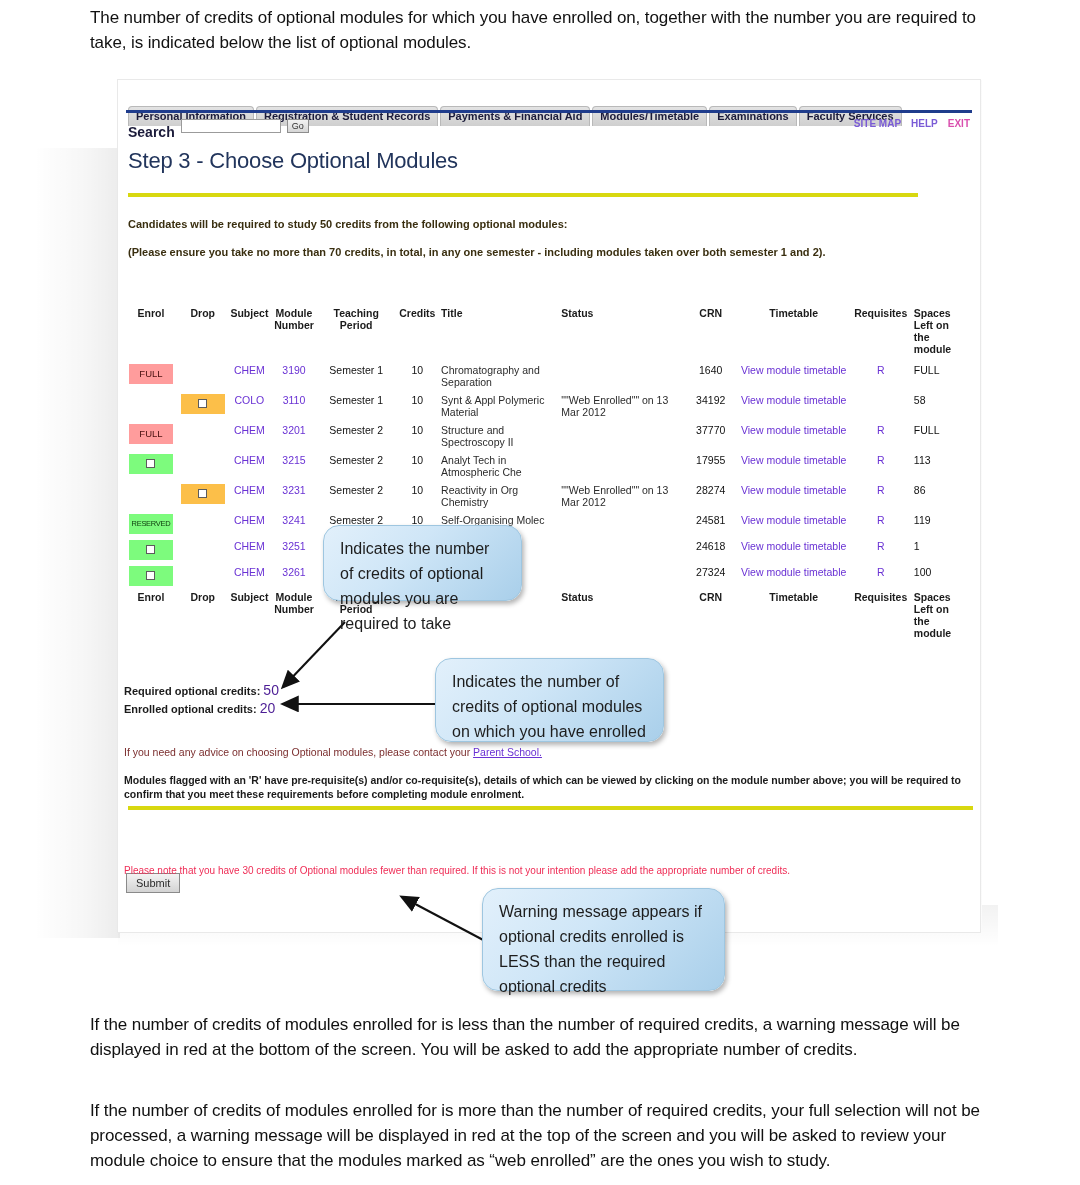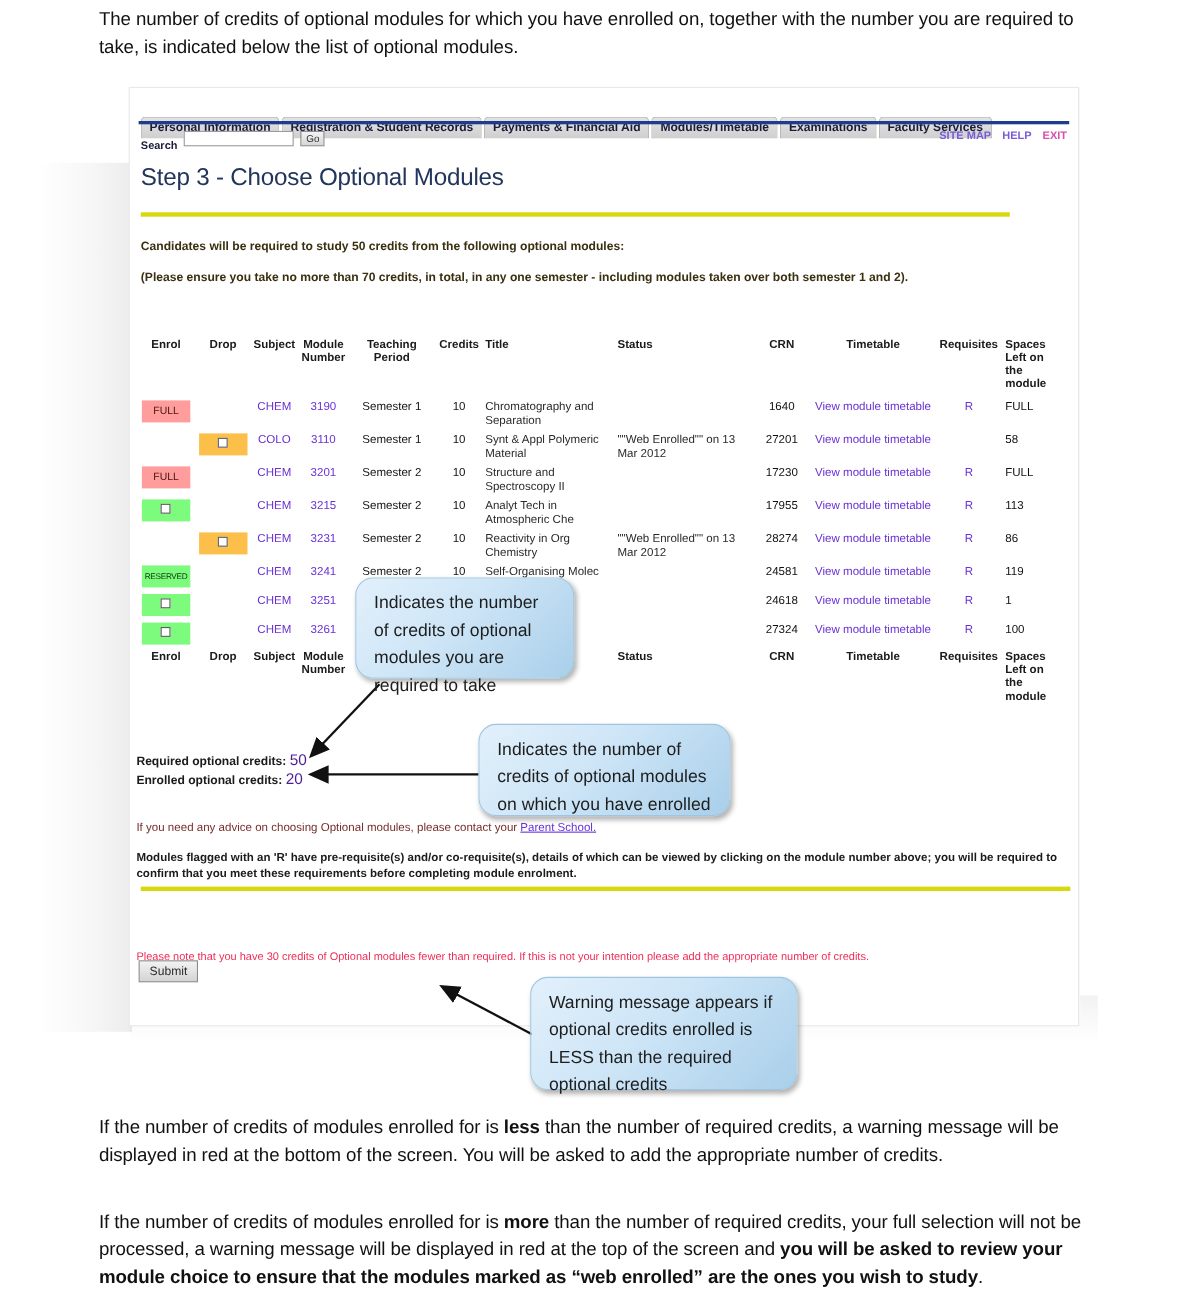--- a/index.html
+++ b/index.html
@@ -16,21 +16,21 @@
   .doc-para {
     position:absolute;
     left:90px; width:912px;
     font-size:17px; line-height:25px;
     color:#111;
     letter-spacing:-0.1px;
   }
   #intro-para { top:5px; }
   #outro-para-1 { top:1012px; }
   #outro-para-2 { top:1098px; }
-  .doc-para b { font-weight:bold; }
+  .doc-para b { font-weight:normal; }
 
   
   #ssnap {
     position:absolute;
     left:118px; top:80px;
     width:862px; height:852px;
     background:#fff;
     box-shadow:0 0 0 1px #e9e9e9;
     overflow:hidden;
   }
@@ -67,21 +67,21 @@
     line-height:13px;
   }
   .blue-rule {
     position:absolute; left:8px; top:30px; width:846px; height:3px;
     background:#1f3c8c;
   }
   .searchbar {
     position:absolute; left:10px; top:37px; height:18px;
     display:flex; align-items:center;
   }
-  .searchbar .lbl { font-size:10px; font-weight:bold; color:#1b1b3a; margin-right:6px;margin-top:12px; }
+  .searchbar .lbl { font-size:14px; font-weight:bold; color:#1b1b3a; margin-right:6px;margin-top:12px; }
   .search-input {
     width:100px; height:14px; border:1px solid #9b9b9b; background:#fff;
     font-size:10px; padding:0 2px;
   }
   .go-btn {
     margin-left:6px; font-size:9px; padding:0 4px; height:14px;
     border:1px solid #8d8d8d; background:linear-gradient(180deg,#f3f3f3,#d6d6d6);
     color:#333; cursor:pointer; line-height:12px;
   }
   .toplinks {
@@ -201,21 +201,21 @@
   .callout {
     position:absolute;
     border-radius:16px;
     background:linear-gradient(135deg,#e2f0fb 0%,#cfe6f7 42%,#a9cfea 100%);
     border:1px solid #9ec6e0;
     box-shadow:2px 3px 5px rgba(0,0,0,0.30);
     color:#1d1d1d;
     font-size:16px; line-height:25px;
     padding:10px 16px;
   }
-  #callout-required { left:323px; top:525px; width:199px; height:92px; }
+  #callout-required { left:323px; top:525px; width:199px; height:76px; }
   #callout-enrolled { left:435px; top:658px; width:229px; height:84px; }
   #callout-warning  { left:482px; top:888px; width:243px; height:103px; }
 
   svg.connector { position:absolute; left:0; top:0; width:1080px; height:1185px; pointer-events:none; }
 </style>
 </head>
 <body>
 
 <div class="doc-para" id="intro-para">The number of credits of optional modules for which you have enrolled on, together with the number you are required to take, is indicated below the list of optional modules.</div>
 
@@ -295,35 +295,35 @@
         </tr>
         <tr>
           <td><span class="cellbox cb-blank"></span></td>
           <td><span class="cellbox cb-orange"><span class="chk"></span></span></td>
           <td class="c-subj"><span class="subj">COLO</span></td>
           <td class="c-mod"><span class="modnum">3110</span></td>
           <td class="c-tp"><span>Semester 1</span></td>
           <td class="c-cr"><span>10</span></td>
           <td class="c-title"><span class="titlecell">Synt &amp; Appl Polymeric Material</span></td>
           <td class="c-status"><span class="statuscell">""Web Enrolled"" on 13 Mar 2012</span></td>
-          <td class="c-crn"><span>27201</span></td>
+          <td class="c-crn"><span>34192</span></td>
           <td class="c-tt"><span class="tt-link">View module timetable</span></td>
           <td class="c-req"></td>
           <td class="c-sp"><span>58</span></td>
         </tr>
         <tr>
           <td><span class="cellbox cb-full">FULL</span></td>
           <td><span class="cellbox cb-blank"></span></td>
           <td class="c-subj"><span class="subj">CHEM</span></td>
           <td class="c-mod"><span class="modnum">3201</span></td>
           <td class="c-tp"><span>Semester 2</span></td>
           <td class="c-cr"><span>10</span></td>
           <td class="c-title"><span class="titlecell">Structure and Spectroscopy II</span></td>
           <td class="c-status"></td>
-          <td class="c-crn"><span>17230</span></td>
+          <td class="c-crn"><span>37770</span></td>
           <td class="c-tt"><span class="tt-link">View module timetable</span></td>
           <td class="c-req"><span class="req-r">R</span></td>
           <td class="c-sp"><span>FULL</span></td>
         </tr>
         <tr>
           <td><span class="cellbox cb-green"><span class="chk"></span></span></td>
           <td><span class="cellbox cb-blank"></span></td>
           <td class="c-subj"><span class="subj">CHEM</span></td>
           <td class="c-mod"><span class="modnum">3215</span></td>
           <td class="c-tp"><span>Semester 2</span></td>

